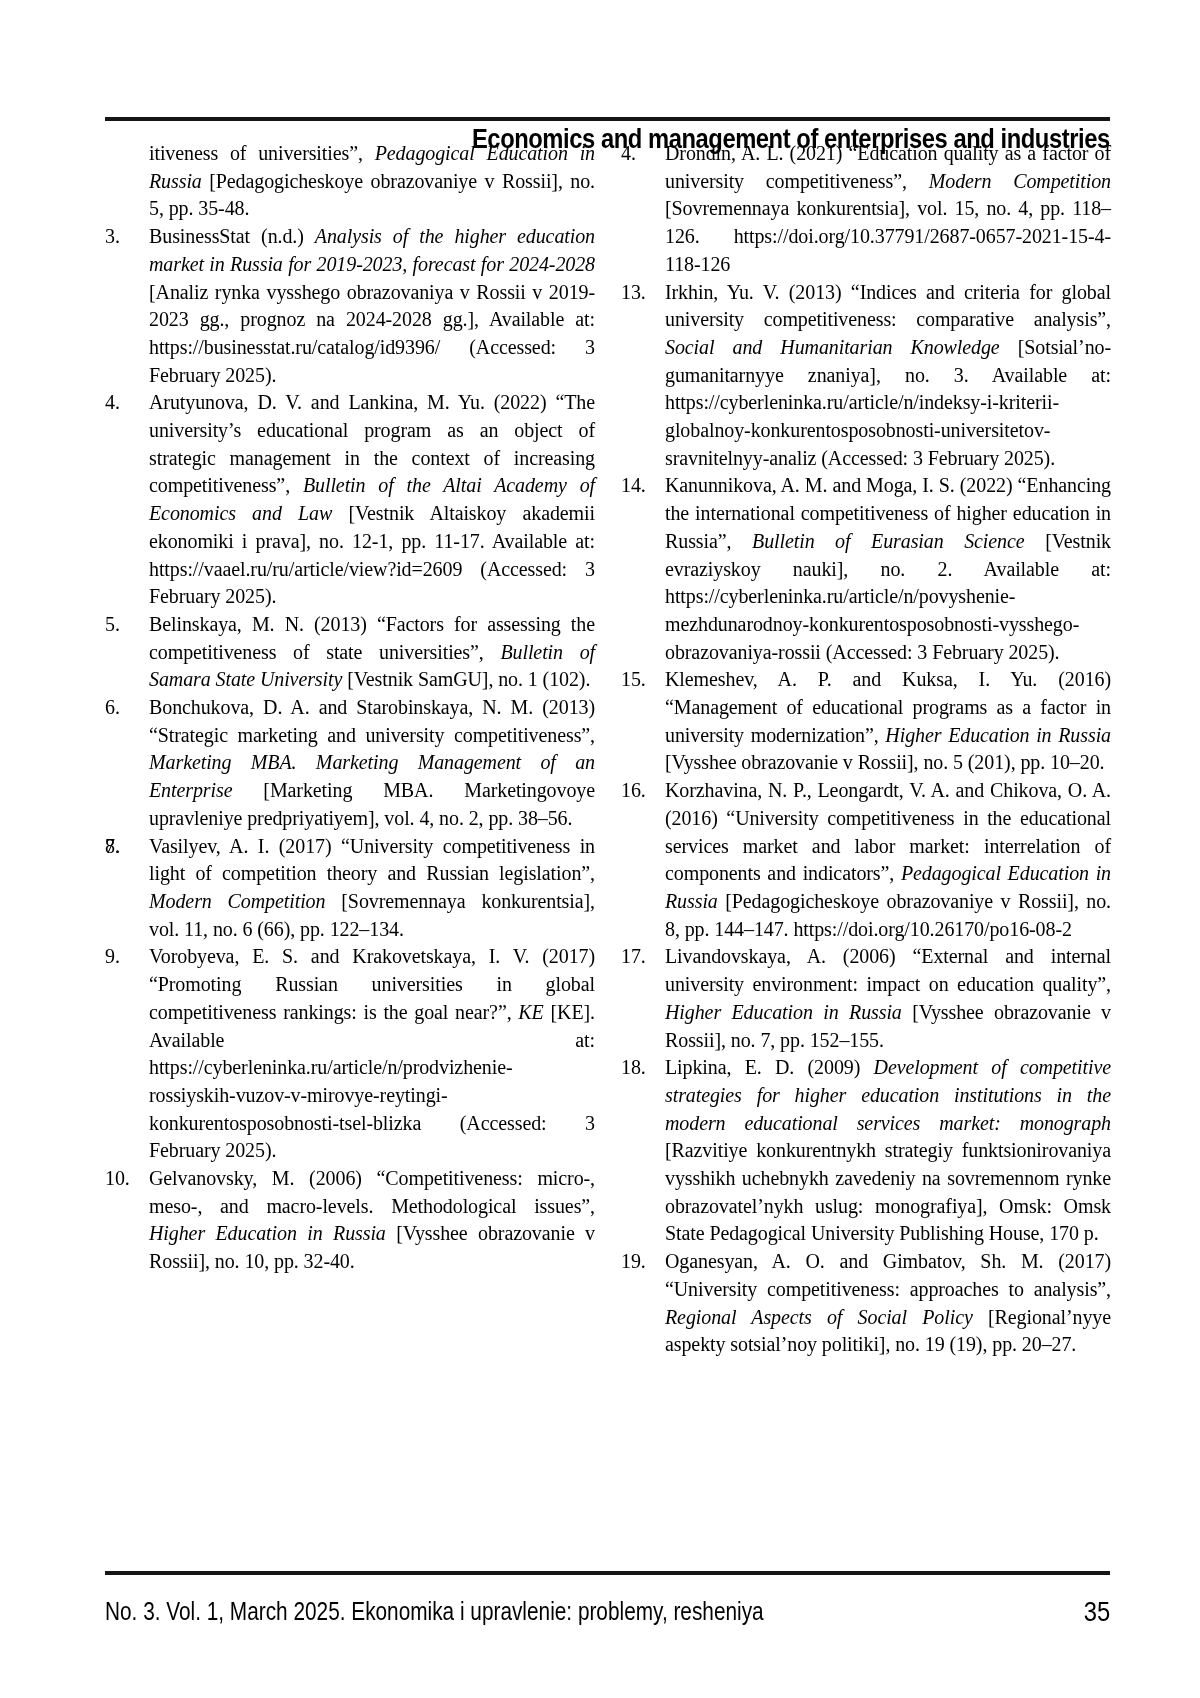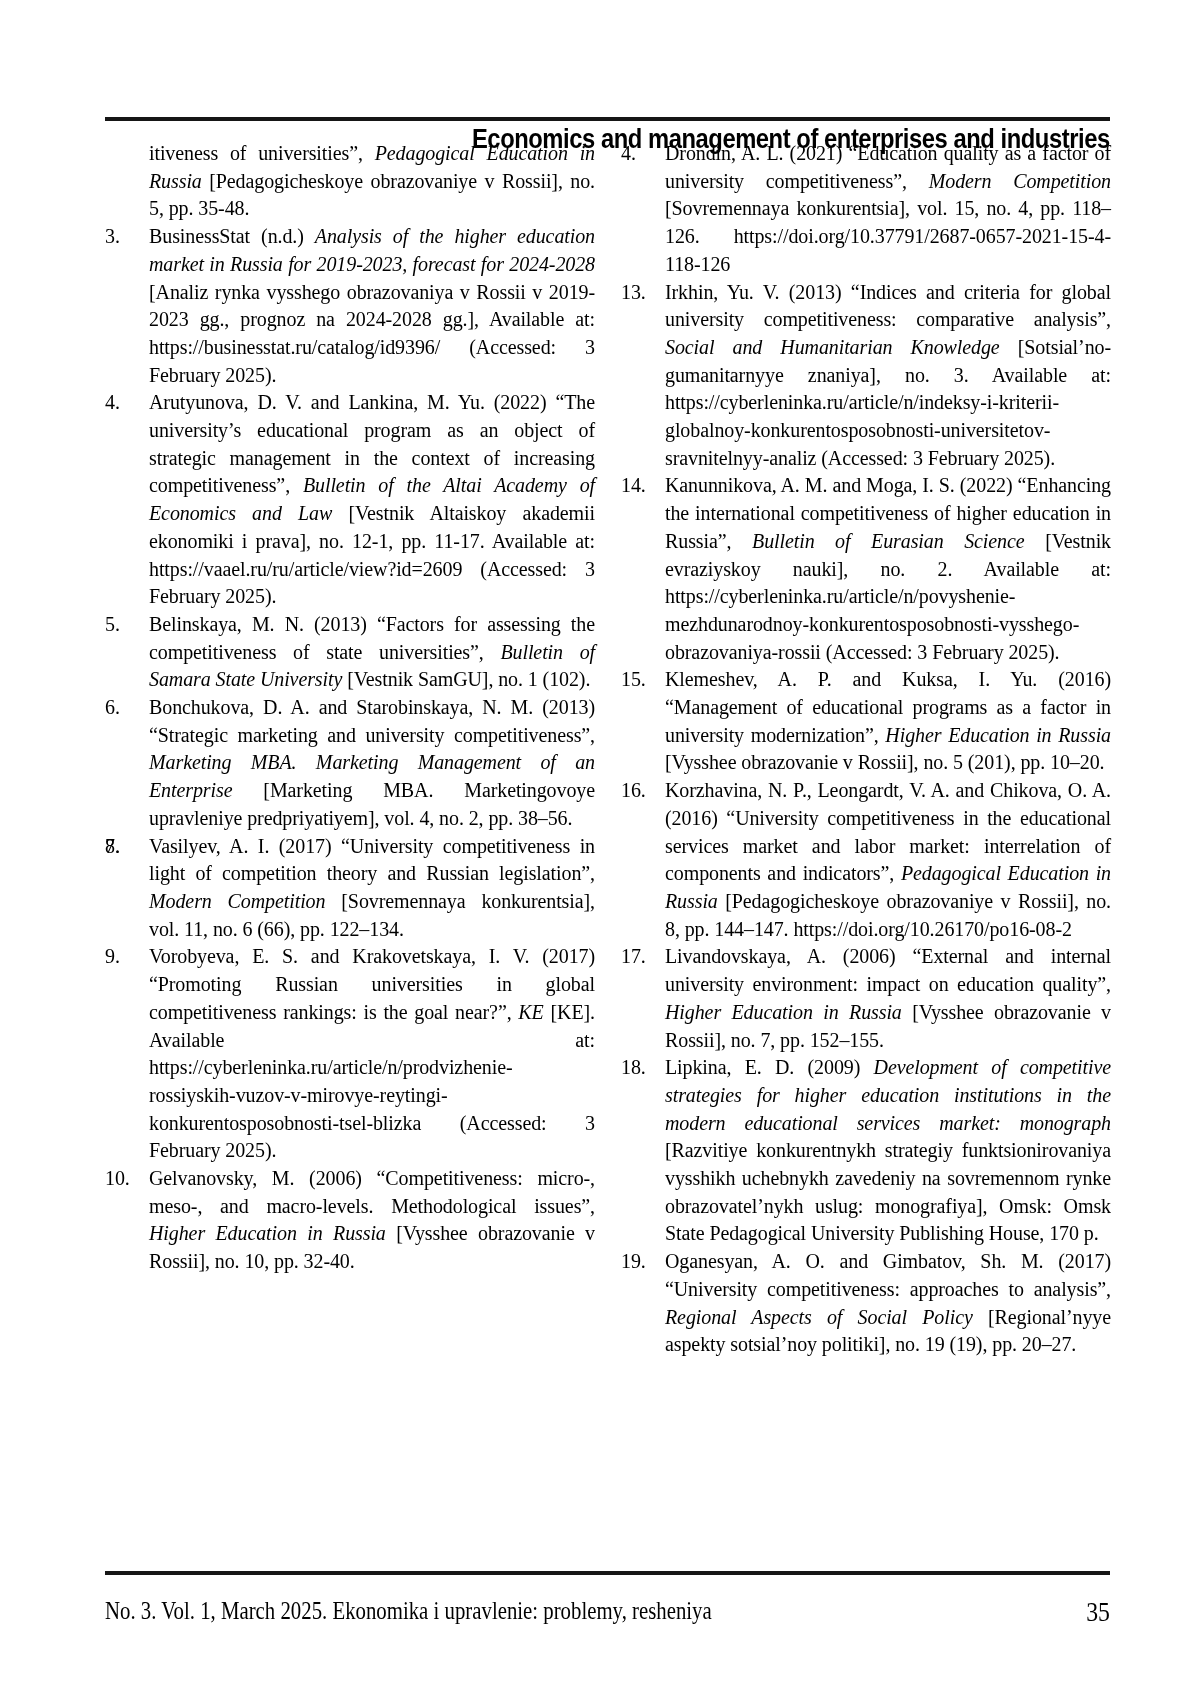--- a/index.html
+++ b/index.html
@@ -81,21 +81,21 @@
 
   
   .footer {
     position: absolute;
     top: 1596px;
     left: 105px;
     width: 1005px;
     display: flex;
     justify-content: space-between;
     align-items: flex-start;
-    font-family: Liberation Serif, serif;
+    font-family: Liberation Sans, sans-serif;
   }
   .footer-issue {
     display: inline-block;
     font-size: 26px;
     transform: scaleX(0.8);
     transform-origin: 0 50%;
     white-space: nowrap;
   }
   .footer-page {
     display: inline-block;

